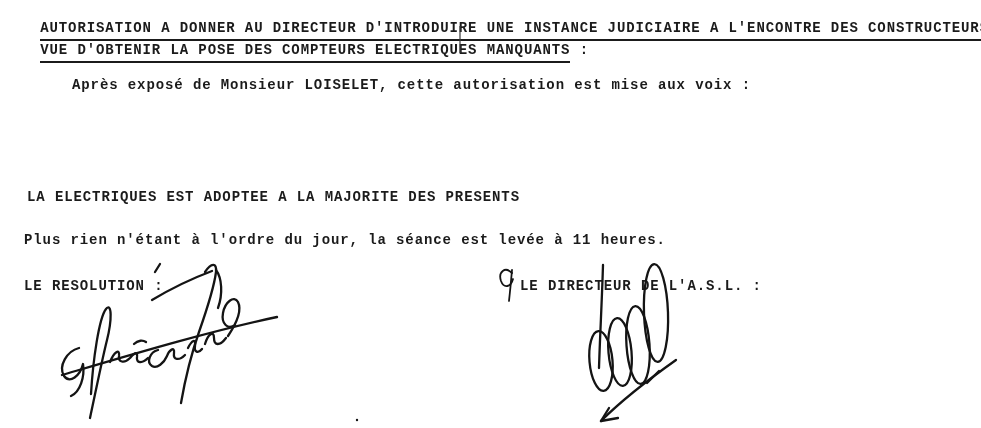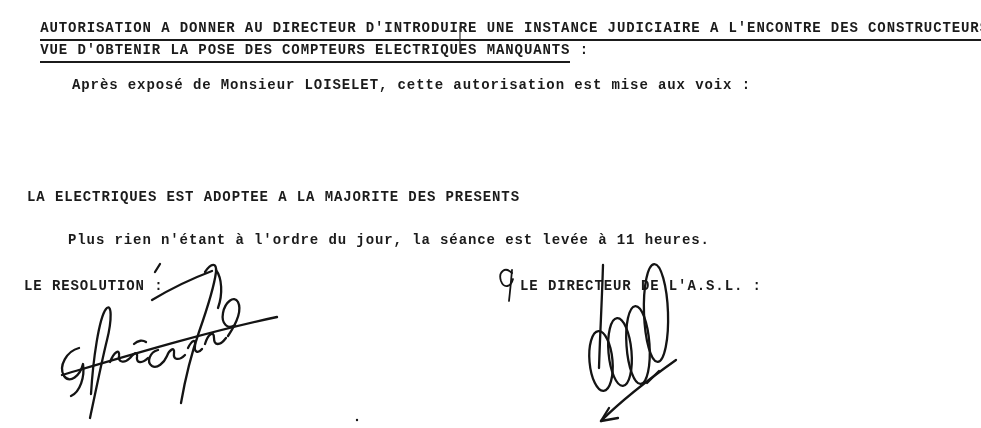--- a/index.html
+++ b/index.html
@@ -50,21 +50,21 @@
   </div>
   <div class="ln" style="left:3px; top:28px;">
     <span class="u">VUE D'OBTENIR LA POSE DES COMPTEURS ELECTRIQUES MANQUANTS</span><span> :</span>
   </div>
 
   <div class="ln" style="left:24px; top:78px;margin-left:48px;">Après exposé de Monsieur LOISELET, cette autorisation est mise aux voix :</div>
 
 
   <div class="ln" style="left:27px; top:190px;">LA ELECTRIQUES EST ADOPTEE A LA MAJORITE DES PRESENTS</div>
 
-  <div class="ln" style="left:24px; top:233px;margin-left:44px;">Plus rien n'étant à l'ordre du jour, la séance est levée à 11 heures.</div>
+  <div class="ln" style="left:24px; top:233px;">Plus rien n'étant à l'ordre du jour, la séance est levée à 11 heures.</div>
 
   <div class="ln" style="left:24px; top:279px;">LE RESOLUTION :</div>
   <div class="ln" style="left:520px; top:279px;">LE DIRECTEUR DE L'A.S.L. :</div>
 
   <svg class="sig-layer" viewBox="0 0 981 428" aria-hidden="true">
 
     <path class="artifact" d="M460,26 L460,53"></path>
 
     <g class="pen">
       <path d="M79,348 C67,351 58,366 64,376 C70,384 80,376 83,364 C85,377 80,392 71,396"></path>

